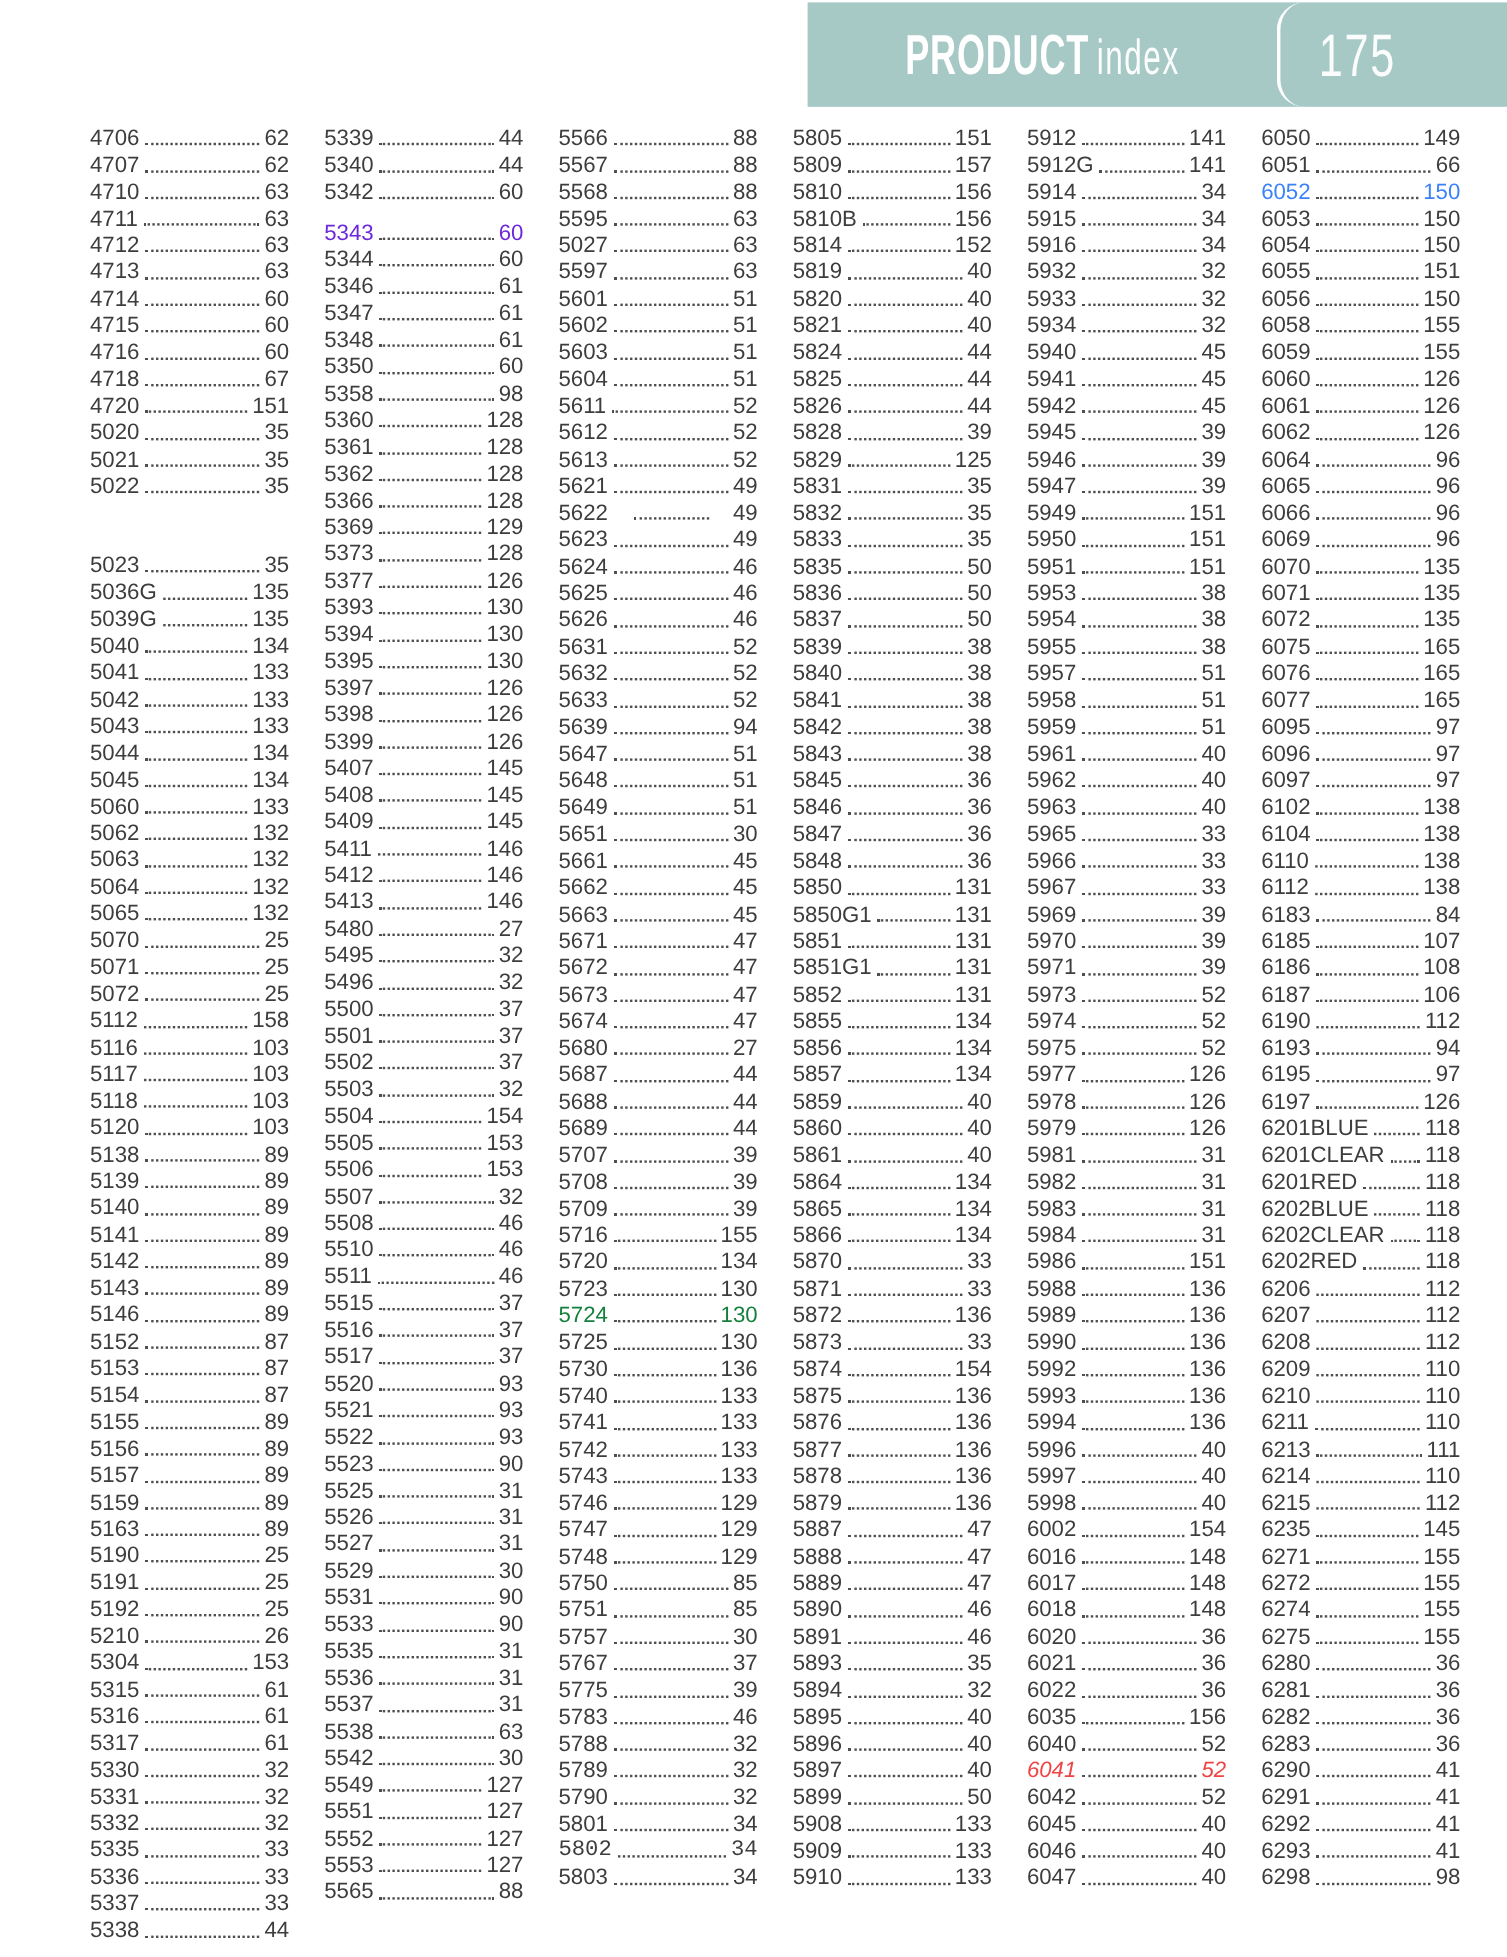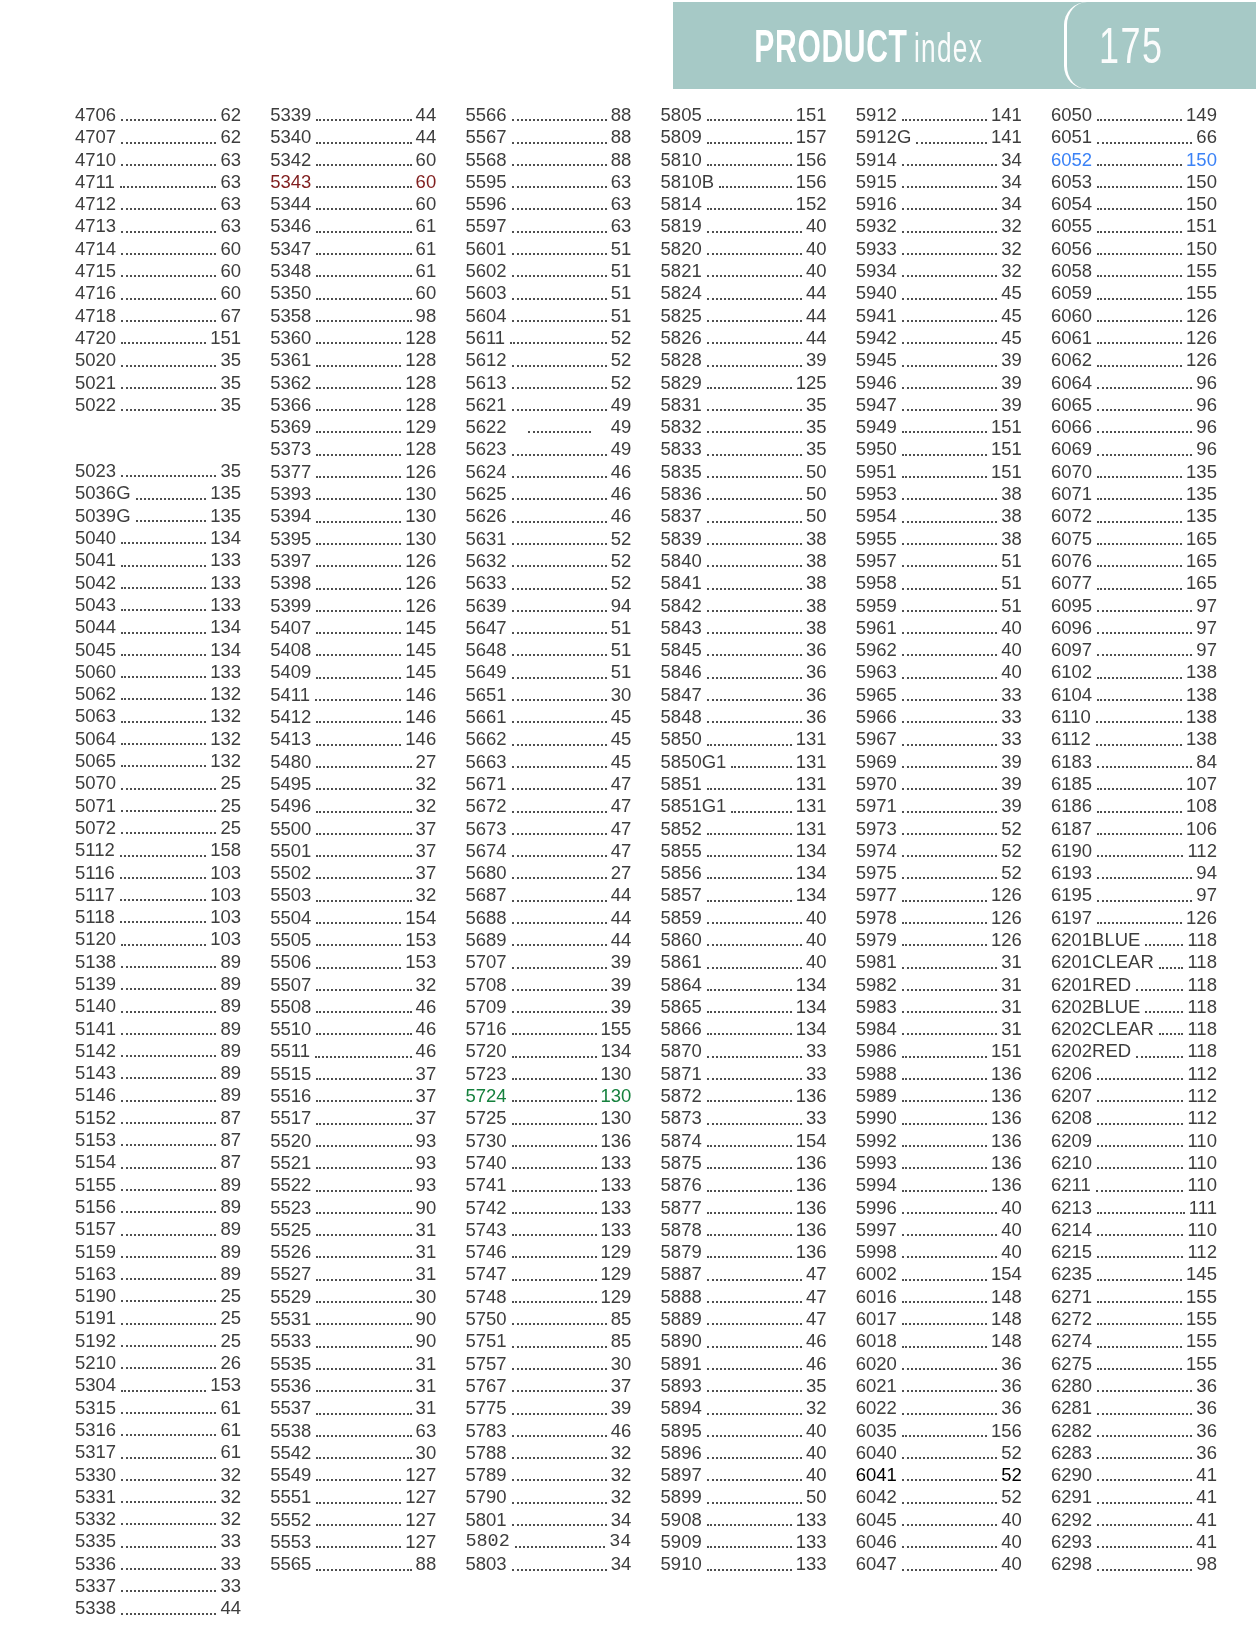--- a/index.html
+++ b/index.html
@@ -460,21 +460,21 @@
         <div class="row" style="color: rgb(61, 61, 61);">
           <span class="item">5340</span>
           <span class="dots"></span>
           <span class="pg">44</span>
         </div>
         <div class="row" style="color: rgb(61, 61, 61);">
           <span class="item">5342</span>
           <span class="dots"></span>
           <span class="pg">60</span>
         </div>
-        <div class="row" style="color: #7f1d1d;">
+        <div class="row" style="color: #6d28d9; margin-top: 12px;">
           <span class="item">5343</span>
           <span class="dots"></span>
           <span class="pg">60</span>
         </div>
         <div class="row" style="color: rgb(61, 61, 61);">
           <span class="item">5344</span>
           <span class="dots"></span>
           <span class="pg">60</span>
         </div>
         <div class="row" style="color: rgb(61, 61, 61);">
@@ -798,21 +798,21 @@
           <span class="item">5568</span>
           <span class="dots"></span>
           <span class="pg">88</span>
         </div>
         <div class="row" style="color: rgb(61, 61, 61);">
           <span class="item">5595</span>
           <span class="dots"></span>
           <span class="pg">63</span>
         </div>
         <div class="row" style="color: rgb(61, 61, 61);">
-          <span class="item">5596</span>
+          <span class="item">5027</span>
           <span class="dots"></span>
           <span class="pg">63</span>
         </div>
         <div class="row" style="color: rgb(61, 61, 61);">
           <span class="item">5597</span>
           <span class="dots"></span>
           <span class="pg">63</span>
         </div>
         <div class="row" style="color: rgb(61, 61, 61);">
           <span class="item">5601</span>
@@ -1746,21 +1746,21 @@
         <div class="row" style="color: rgb(61, 61, 61);">
           <span class="item">6035</span>
           <span class="dots"></span>
           <span class="pg">156</span>
         </div>
         <div class="row" style="color: rgb(61, 61, 61);">
           <span class="item">6040</span>
           <span class="dots"></span>
           <span class="pg">52</span>
         </div>
-        <div class="row" style="color: #000000;">
+        <div class="row" style="color: #ef4444; font-style: italic;">
           <span class="item">6041</span>
           <span class="dots"></span>
           <span class="pg">52</span>
         </div>
         <div class="row" style="color: rgb(61, 61, 61);">
           <span class="item">6042</span>
           <span class="dots"></span>
           <span class="pg">52</span>
         </div>
         <div class="row" style="color: rgb(61, 61, 61);">

